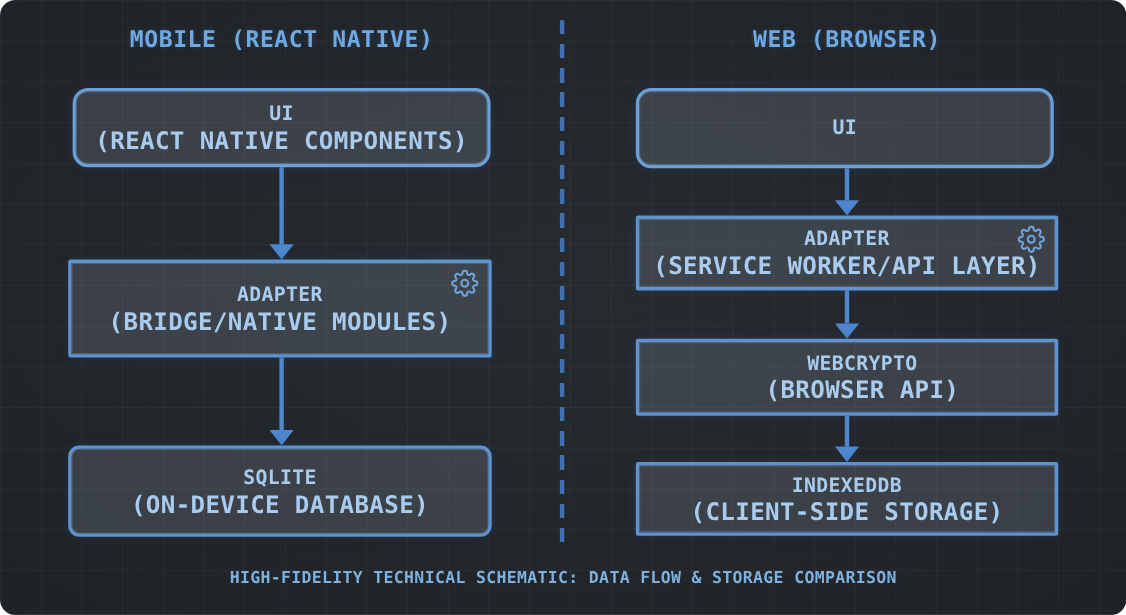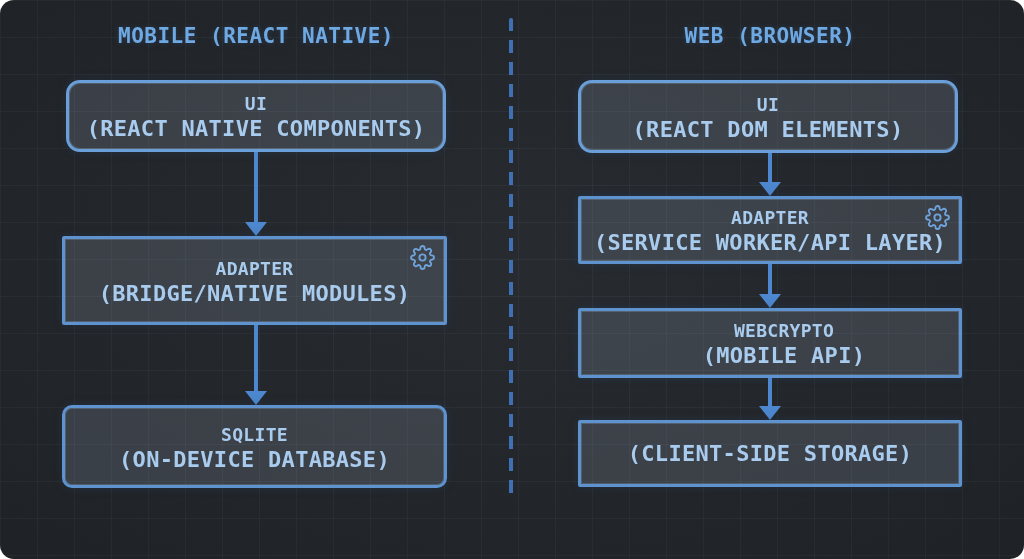--- a/index.html
+++ b/index.html
@@ -160,21 +160,20 @@
     <div class="head"></div>
   </div>
 
   <div class="node" style="left: 62px; top: 405px; width: 385px; height: 83px; border-radius: 10px;">
     <div class="line1">SQLITE</div>
     <div class="line2">(ON-DEVICE DATABASE)</div>
   </div>
 
   <div class="node rounded" style="left: 578px; top: 80px; width: 380px; height: 73px;">
     <div class="line1">UI</div>
-    <div class="line2">(REACT DOM ELEMENTS)</div>
   </div>
 
   <div class="arrow" style="left: 759px; top: 153px; height: 43px;">
     <div class="shaft"></div>
     <div class="head"></div>
   </div>
 
   <div class="node" style="left: 578px; top: 196px; width: 384px; height: 68px;">
     <span class="gear">
       <svg viewBox="0 0 24 24">
@@ -186,26 +185,28 @@
     <div class="line2">(SERVICE WORKER/API LAYER)</div>
   </div>
 
   <div class="arrow" style="left: 759px; top: 264px; height: 44px;">
     <div class="shaft"></div>
     <div class="head"></div>
   </div>
 
   <div class="node" style="left: 578px; top: 308px; width: 384px; height: 70px; padding-left: 28px;">
     <div class="line1">WEBCRYPTO</div>
-    <div class="line2">(MOBILE API)</div>
+    <div class="line2">(BROWSER API)</div>
   </div>
 
   <div class="arrow" style="left: 759px; top: 378px; height: 42px;">
     <div class="shaft"></div>
     <div class="head"></div>
   </div>
 
   <div class="node" style="left: 578px; top: 420px; width: 384px; height: 67px;">
+    <div class="line1">INDEXEDDB</div>
     <div class="line2">(CLIENT-SIDE STORAGE)</div>
   </div>
 
+  <div class="caption">HIGH-FIDELITY TECHNICAL SCHEMATIC: DATA FLOW &amp; STORAGE COMPARISON</div>
 
 </div>
 
 </body></html>

